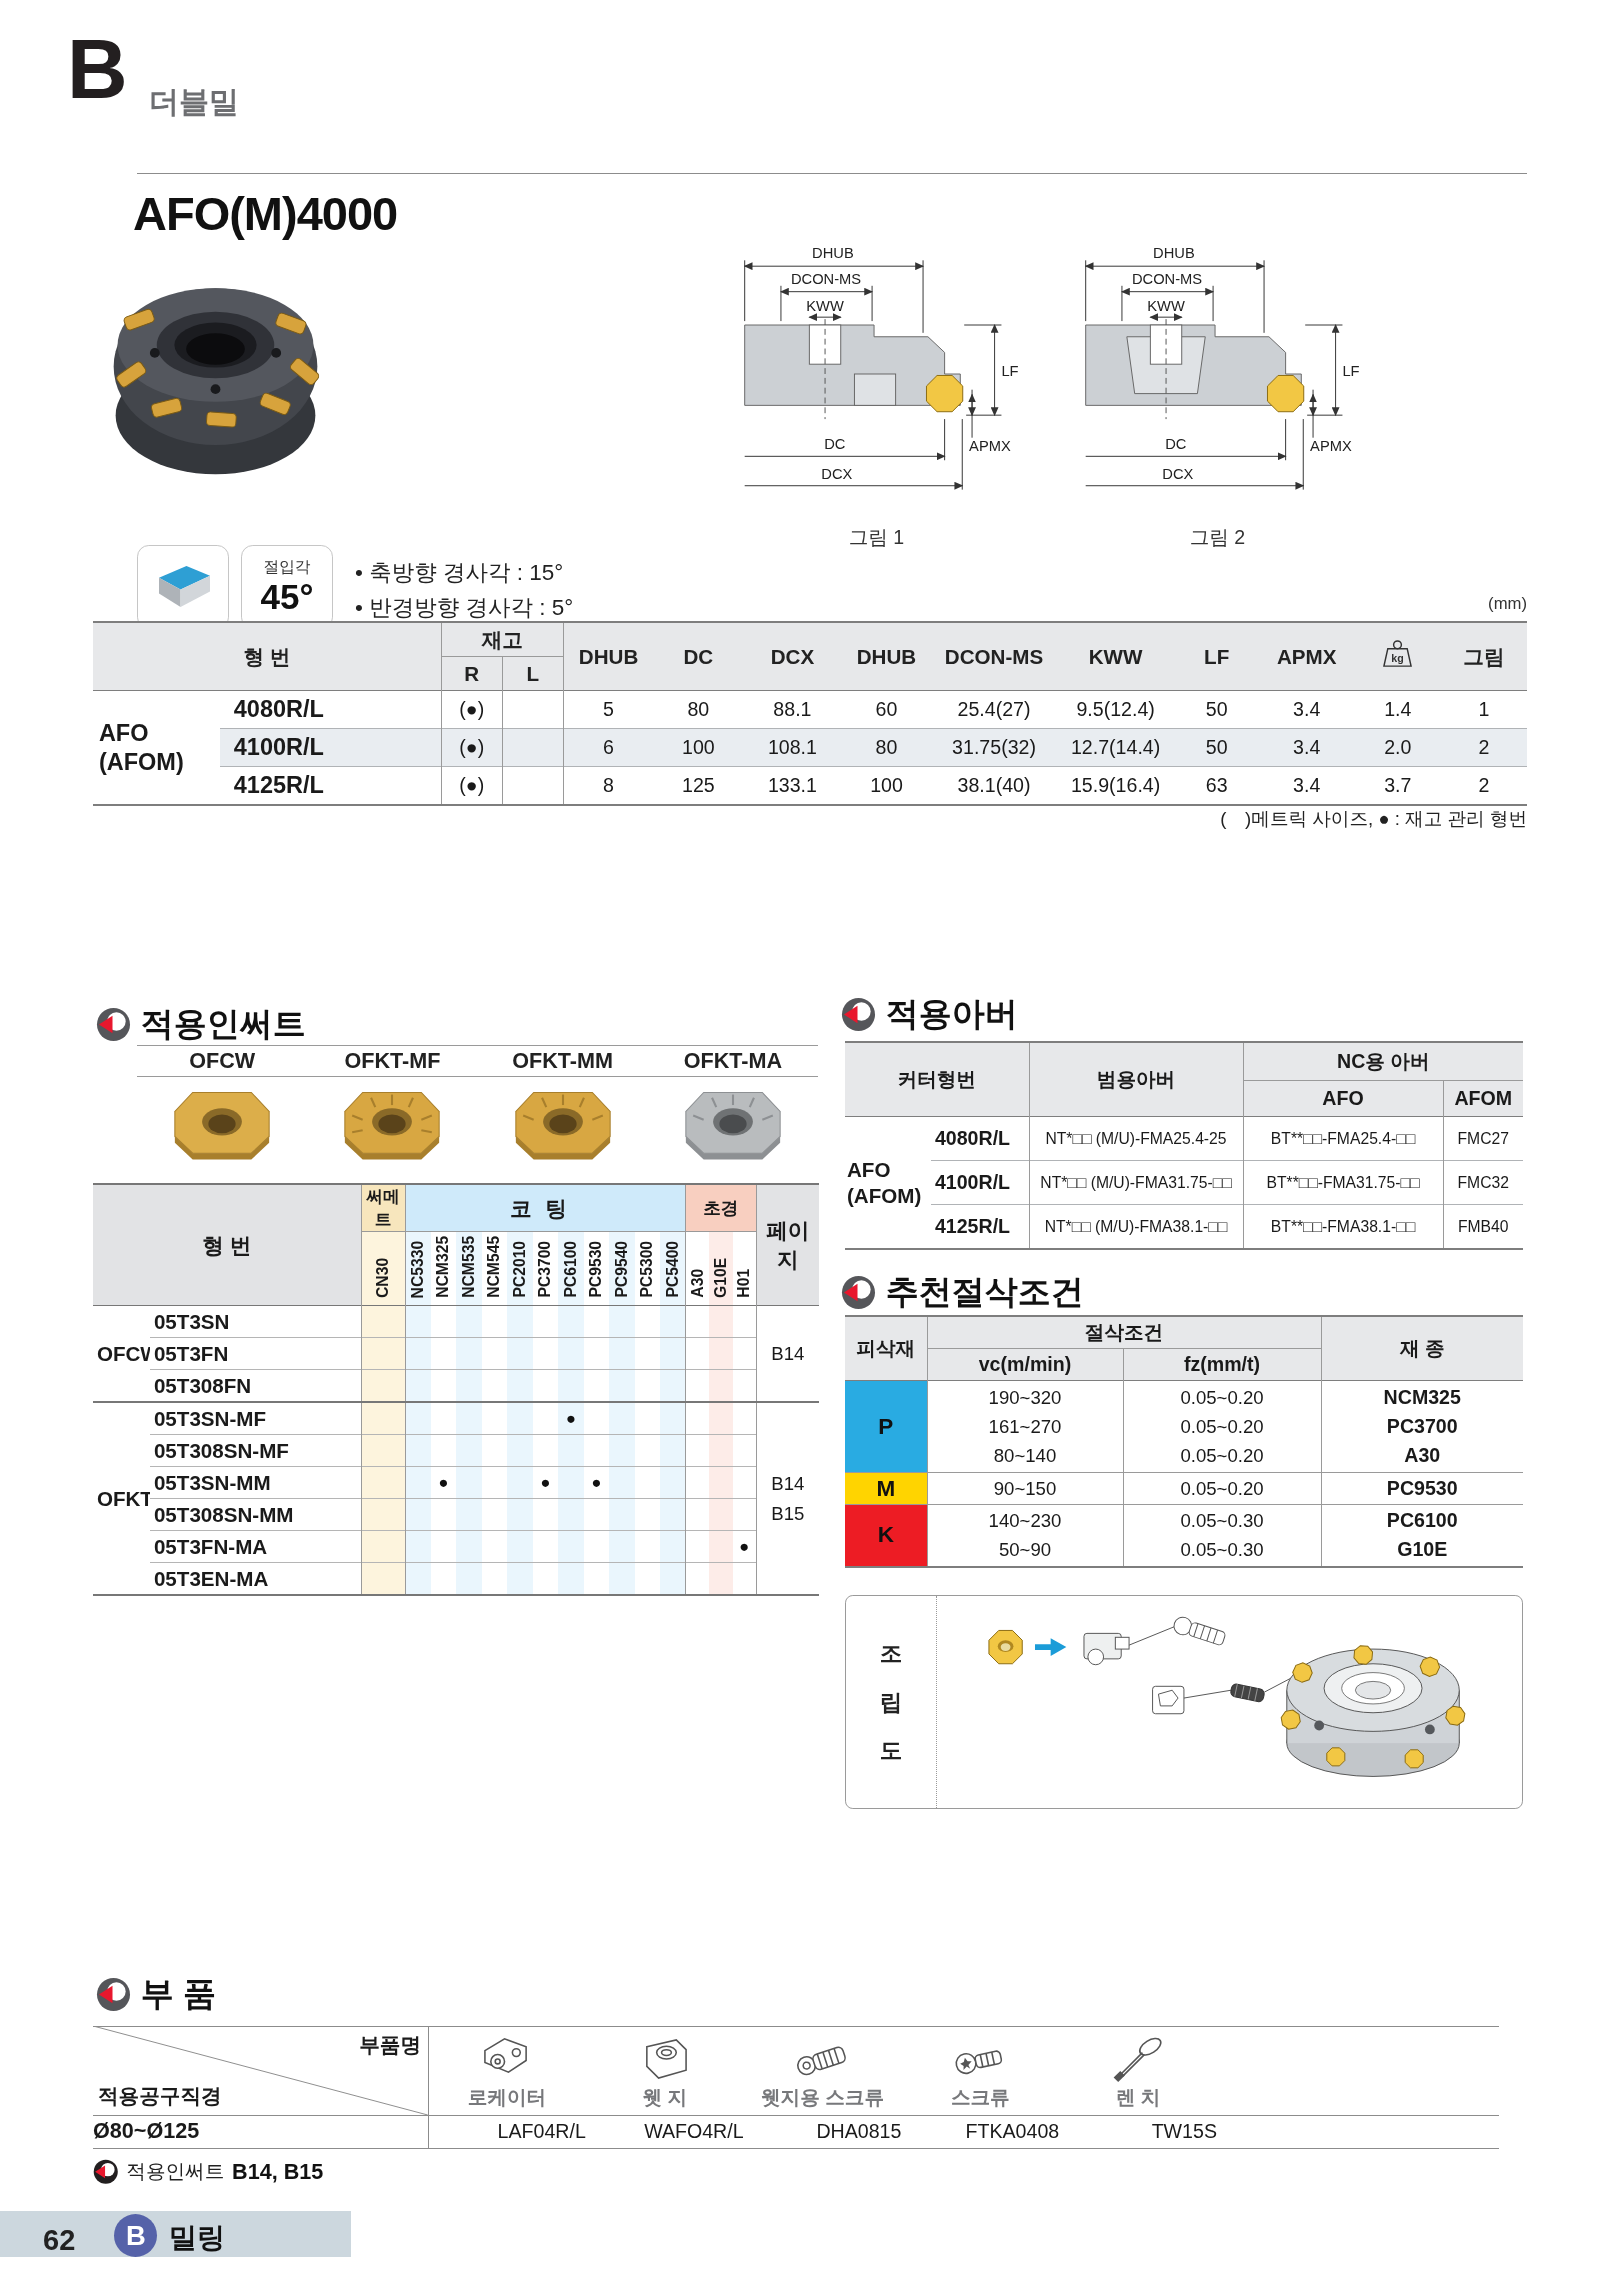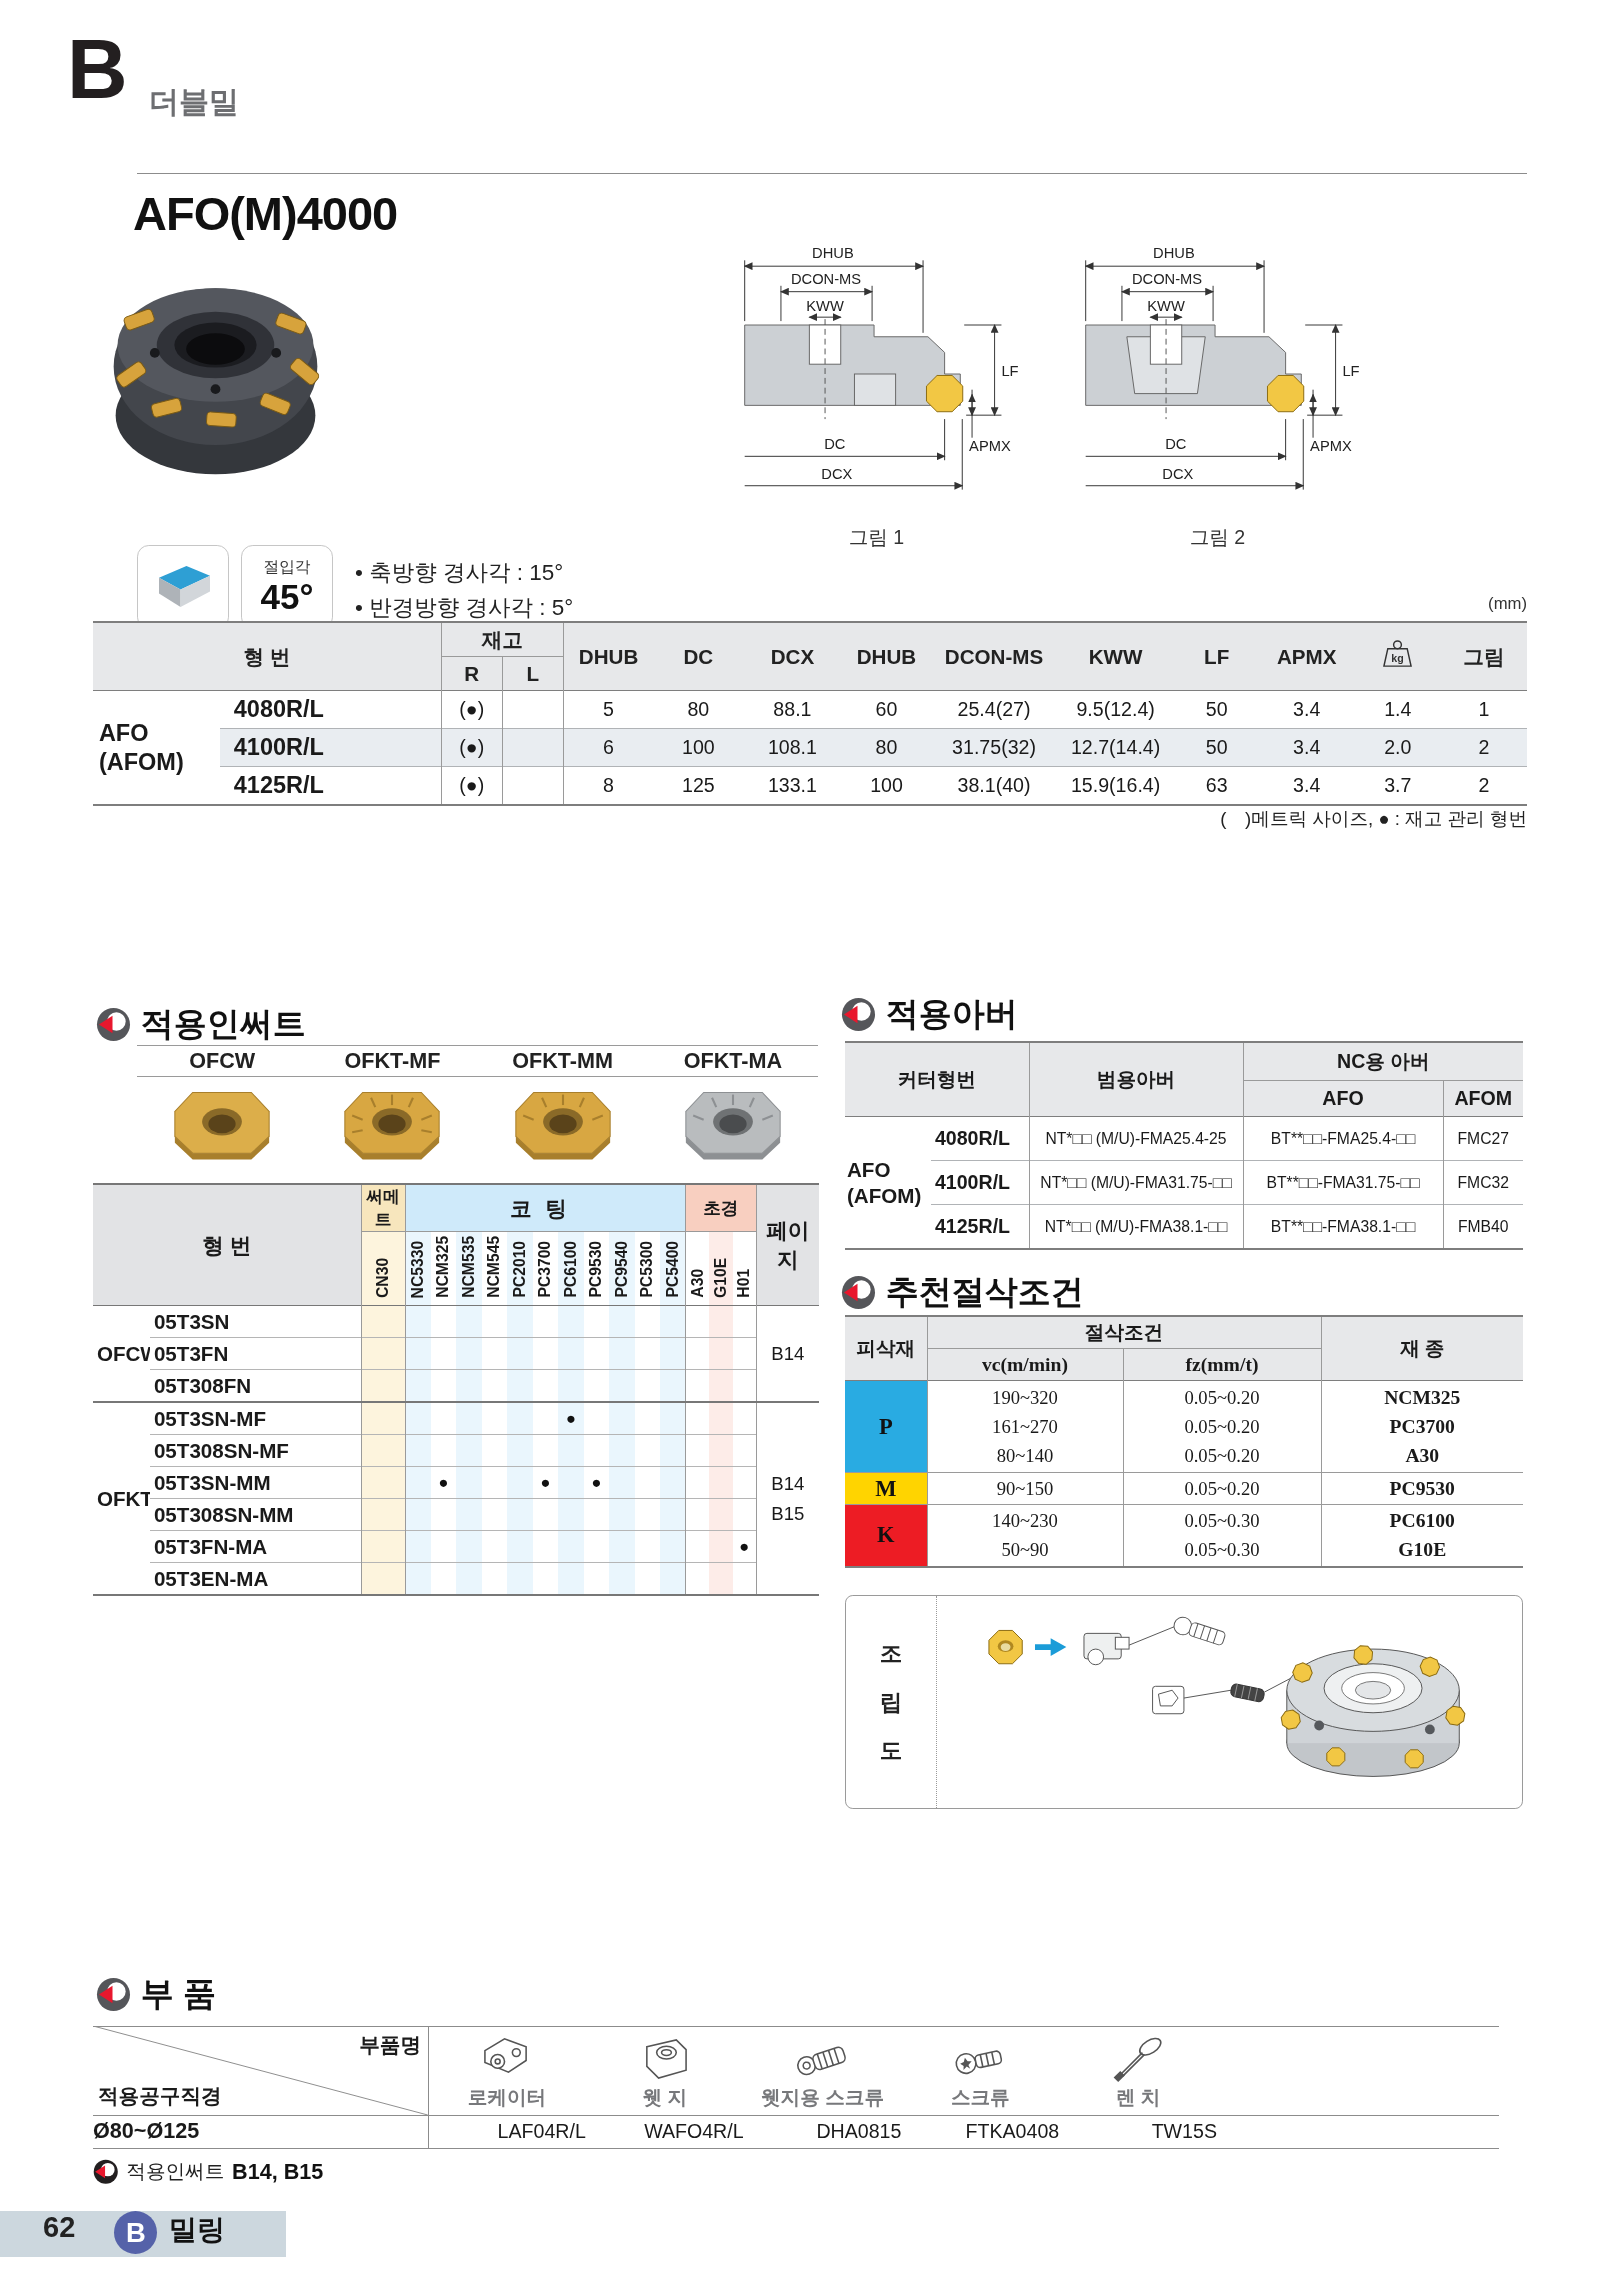--- a/index.html
+++ b/index.html
@@ -87,21 +87,21 @@
   .arb thead tr+tr th { height:35px; border-top:1px solid #9a9a9a; }
   .arb thead { border-bottom:1px solid #7e7e7e; }
   .arb tbody tr+tr { border-top:1px solid #b0b3b6; }
   .arb tbody td { height:43px; font-size:15.7px; }
   .arb td.group { text-align:left; padding-left:2px; font-size:20.6px; font-weight:bold; line-height:25.5px; }
   .arb td.model { text-align:left; padding-left:3.9px; font-size:19.6px; font-weight:bold; }
   .arb .bl { border-left:1px solid #9a9a9a; }
   #arbor-footnote { left:845px; top:1251px; width:678px; text-align:right; font-size:16.7px; color:#333; }
 
   
-  #cutting-wrap { left:845px; top:1315px;font-family:Liberation Serif, serif; }
+  #cutting-wrap { left:845px; top:1315px; }
   .cut { width:678px; border-top:2px solid #7e7e7e; border-bottom:2px solid #7e7e7e; }
   .cut thead th { background:#e7e8ea; font-size:19.6px; font-weight:bold; }
   .cut thead tr:first-child th { height:31px; }
   .cut thead tr+tr th { height:31px; border-top:1px solid #9a9a9a; }
   .cut thead { border-bottom:1px solid #7e7e7e; }
   .cut tbody tr+tr { border-top:1px solid #9a9a9a; }
   .cut tbody td { font-size:18.6px; }
   .cut .bl { border-left:1px solid #9a9a9a; }
   .cut td.mat { font-size:22.5px; font-weight:bold; color:#111; }
   .cut td.grades { font-size:19.6px; font-weight:bold; }
@@ -125,22 +125,22 @@
   #parts-cols .pc { width:158px; display:flex; flex-direction:column; align-items:center; justify-content:flex-end; }
   #parts-cols .pc .lbl { font-size:19.6px; color:#77787b; font-weight:bold; padding-bottom:3.9px; }
   #parts-row-dia { left:93px; top:2118px; width:335px; text-align:left; font-size:21.6px; font-weight:bold; }
   #parts-row-codes { left:428px; top:2120px; width:789px; display:flex; }
   #parts-row-codes div { width:158px; text-align:right; font-size:19.6px; }
   #parts-note { left:93px; top:2158px; display:flex; align-items:center; gap:7.8px; }
   #parts-note .n1 { font-size:19.6px; color:#222; }
   #parts-note .n2 { font-size:21.6px; font-weight:bold; color:#111; }
 
   
-  #footer-bar { left:0; top:2211px; width:286px; height:46px; background:#ccd7de;
-                display:flex; align-items:flex-start; }
+  #footer-bar { left:0; top:2211px; width:351px; height:46px; background:#ccd7de;
+                display:flex; align-items:flex-end; }
   #footer-page { font-size:29px; font-weight:bold; margin-left:43px; color:#222; }
   #footer-badge { width:43px; height:43px; border-radius:50%; background:#5562a9; color:#fff;
                   font-size:27.4px; font-weight:bold; display:flex; align-items:center; justify-content:center; margin-left:39px; }
   #footer-label { font-size:28px; font-weight:bold; margin-left:11.8px; color:#111; }
 </style>
 </head>
 <body>
 
 <div id="page">
 

